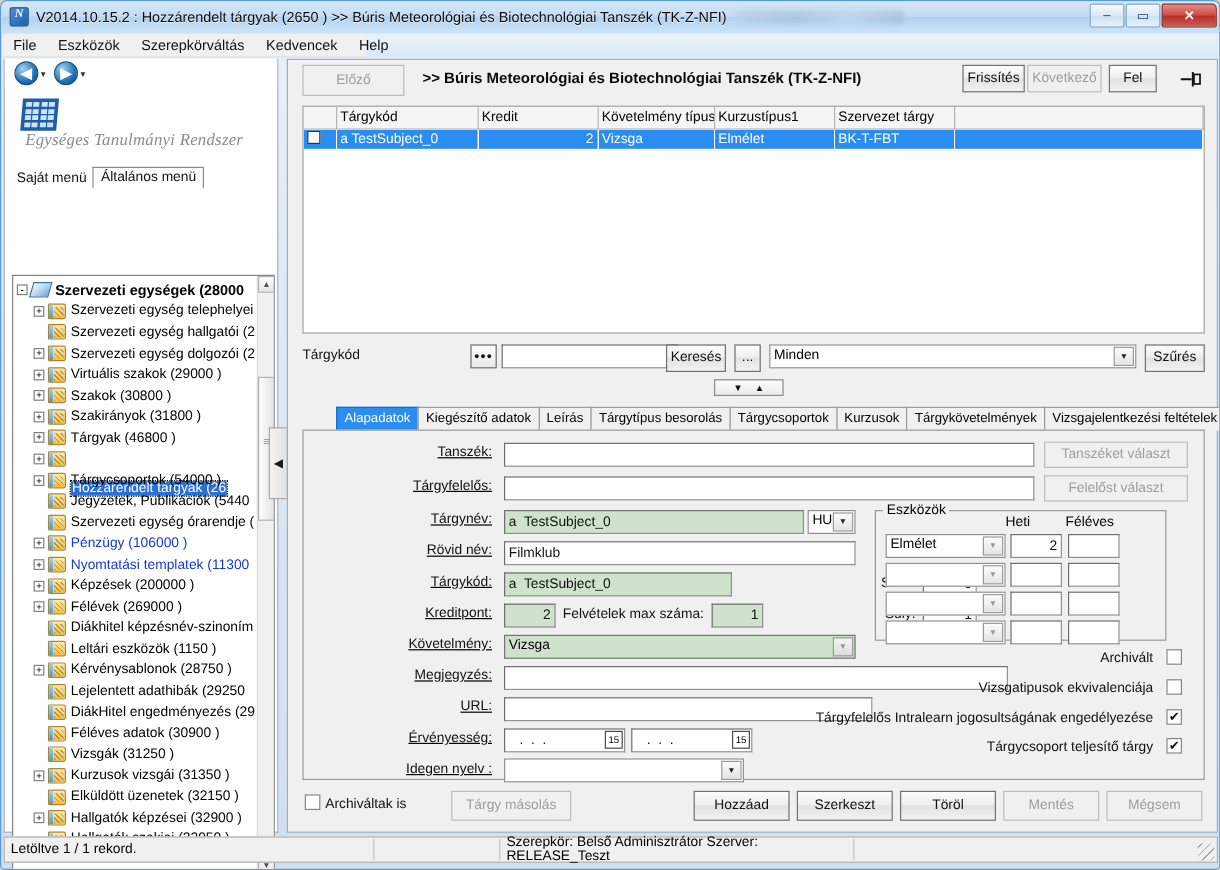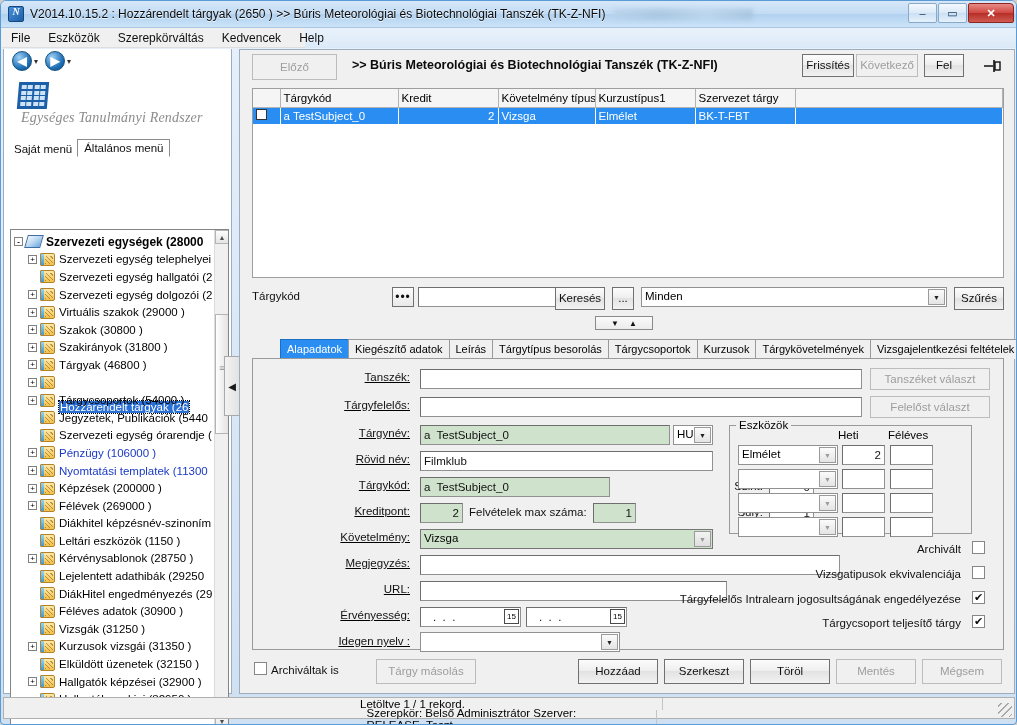--- a/index.html
+++ b/index.html
@@ -272,21 +272,21 @@
     width: 13px; height: 13px; background: #fff; border: 1px solid #868686;
     display: inline-flex; align-items: center; justify-content: center; font-size: 11px; color: #111;
   }
 
   
   .bottombar { position: absolute; left: 12px; top: 608px; width: 752px; height: 30px; }
 
   
   .statusbar {
     position: absolute; left: 2px; top: 696px; width: 1012px; height: 22px;
-    background: #f0f0f0; border: 1px solid #b0b0b0; display: flex; align-items: center; flex-direction: column;
+    background: #f0f0f0; border: 1px solid #b0b0b0; display: flex; align-items: center;
   }
   .sb-cell { height: 18px; border-right: 1px solid #c4c4c4; display: flex; align-items: center;
     padding: 0 5px; font-size: 11.5px; }
   .sb-grip { position: absolute; right: 2px; bottom: 1px; width: 14px; height: 14px;
     background:
       repeating-linear-gradient(135deg, transparent 0 2px, #a8a8a8 2px 3px, transparent 3px 5px);
   }
 </style>
 </head>
 <body>

